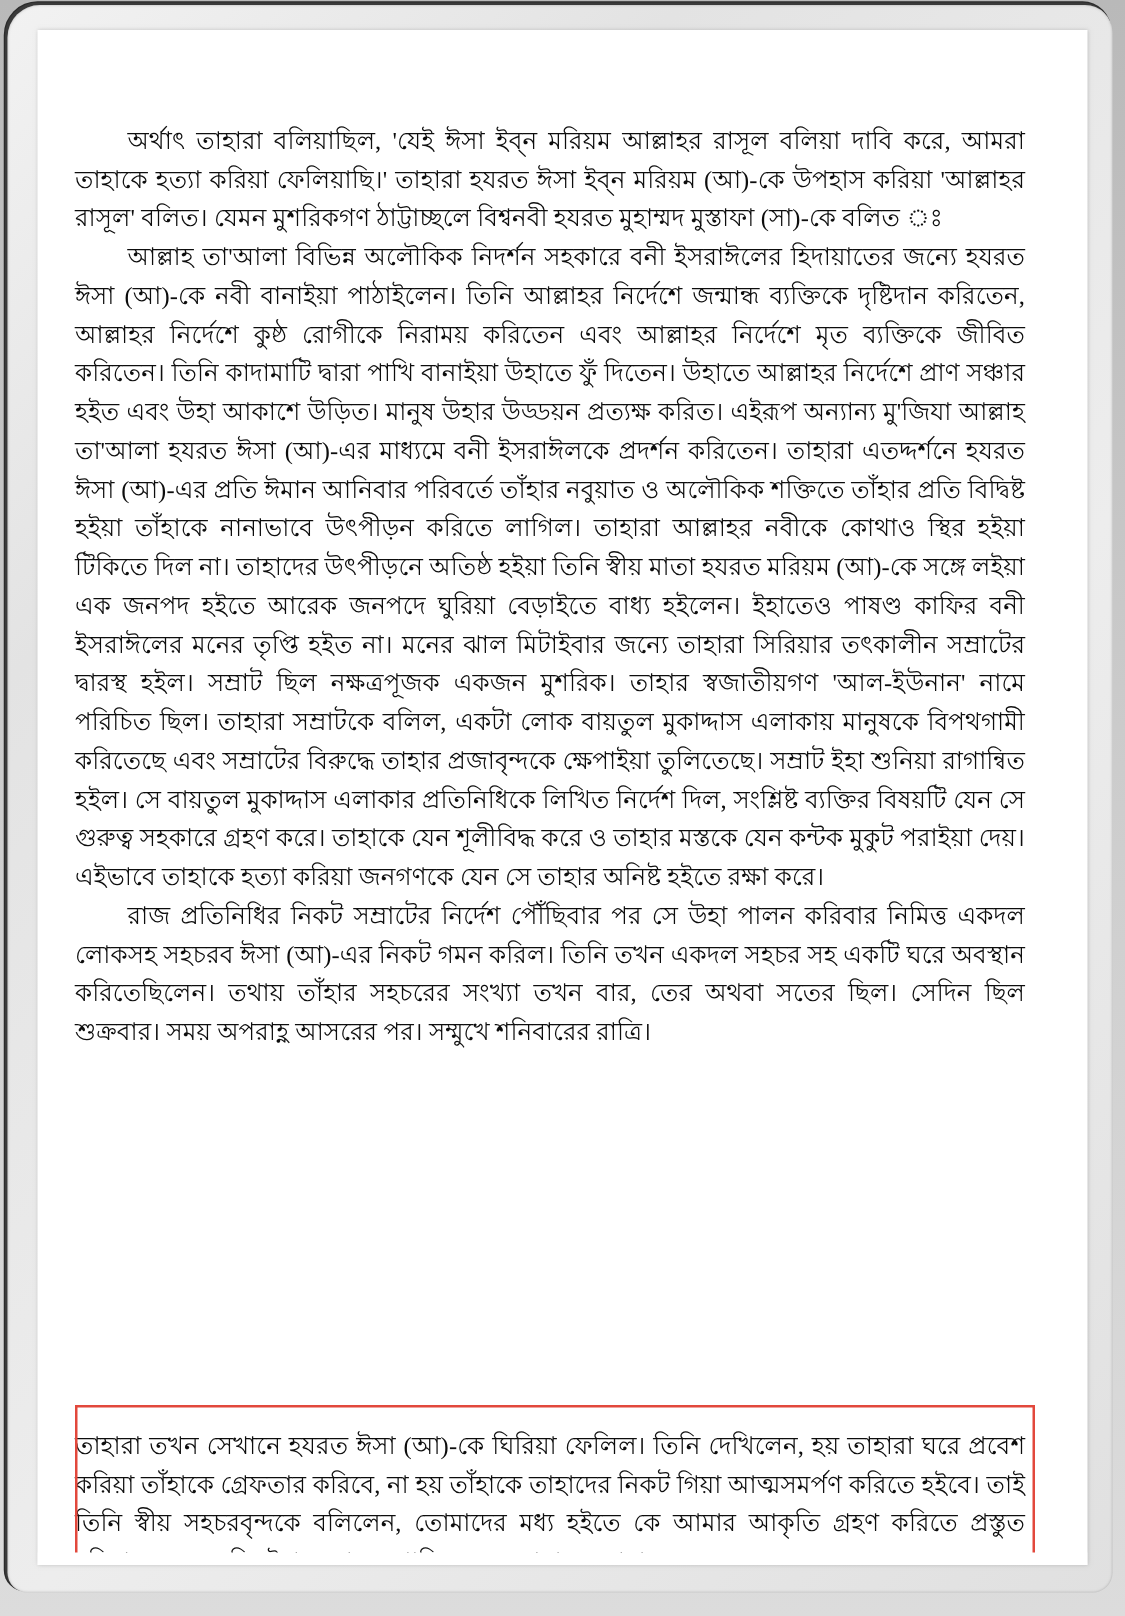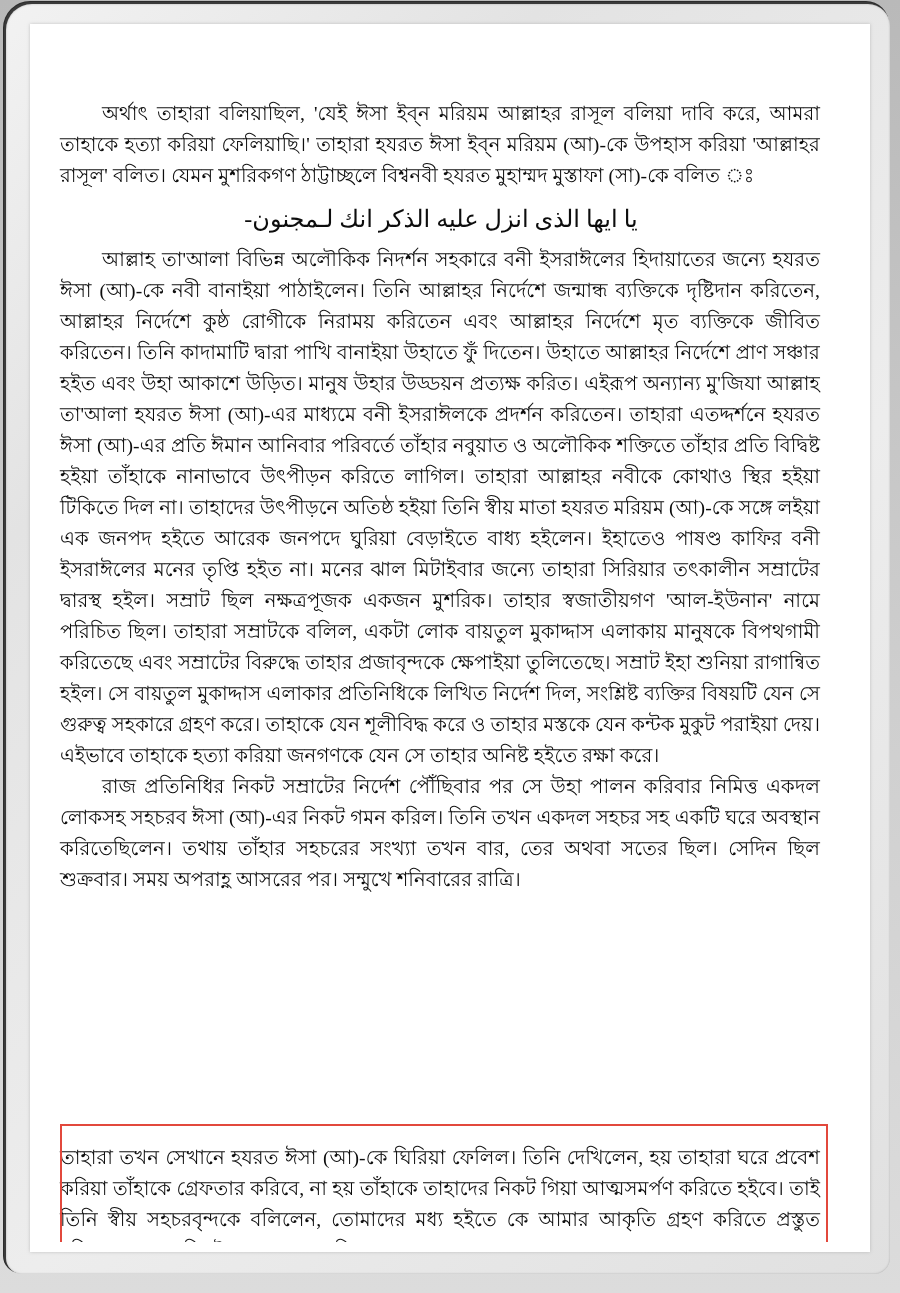--- a/index.html
+++ b/index.html
@@ -189,21 +189,20 @@
   <div class="bezel-dark"></div>
   <div class="bezel-light"></div>
 
   <div class="paper">
 
 
     <div class="column">
 
       <p class="para indent">অর্থাৎ তাহারা বলিয়াছিল, 'যেই ঈসা ইব্‌ন মরিয়ম আল্লাহর রাসূল বলিয়া দাবি করে, আমরা তাহাকে হত্যা করিয়া ফেলিয়াছি।' তাহারা হযরত ঈসা ইব্‌ন মরিয়ম (আ)-কে উপহাস করিয়া 'আল্লাহর রাসূল' বলিত। যেমন মুশরিকগণ ঠাট্টাচ্ছলে বিশ্বনবী হযরত মুহাম্মদ মুস্তাফা (সা)-কে বলিত ঃ</p>
 
-      <div class="arabic-line">يا ايها الذى انزل عليه الذكر انك لـمجنون-</div>
 
 
 
       <p class="para indent">আল্লাহ তা'আলা বিভিন্ন অলৌকিক নিদর্শন সহকারে বনী ইসরাঈলের হিদায়াতের জন্যে হযরত ঈসা (আ)-কে নবী বানাইয়া পাঠাইলেন। তিনি আল্লাহর নির্দেশে জন্মান্ধ ব্যক্তিকে দৃষ্টিদান করিতেন, আল্লাহর নির্দেশে কুষ্ঠ রোগীকে নিরাময় করিতেন এবং আল্লাহর নির্দেশে মৃত ব্যক্তিকে জীবিত করিতেন। তিনি কাদামাটি দ্বারা পাখি বানাইয়া উহাতে ফুঁ দিতেন। উহাতে আল্লাহর নির্দেশে প্রাণ সঞ্চার হইত এবং উহা আকাশে উড়িত। মানুষ উহার উড্ডয়ন প্রত্যক্ষ করিত। এইরূপ অন্যান্য মু'জিযা আল্লাহ তা'আলা হযরত ঈসা (আ)-এর মাধ্যমে বনী ইসরাঈলকে প্রদর্শন করিতেন। তাহারা এতদ্দর্শনে হযরত ঈসা (আ)-এর প্রতি ঈমান আনিবার পরিবর্তে তাঁহার নবুয়াত ও অলৌকিক শক্তিতে তাঁহার প্রতি বিদ্বিষ্ট হইয়া তাঁহাকে নানাভাবে উৎপীড়ন করিতে লাগিল। তাহারা আল্লাহর নবীকে কোথাও স্থির হইয়া টিকিতে দিল না। তাহাদের উৎপীড়নে অতিষ্ঠ হইয়া তিনি স্বীয় মাতা হযরত মরিয়ম (আ)-কে সঙ্গে লইয়া এক জনপদ হইতে আরেক জনপদে ঘুরিয়া বেড়াইতে বাধ্য হইলেন। ইহাতেও পাষণ্ড কাফির বনী ইসরাঈলের মনের তৃপ্তি হইত না। মনের ঝাল মিটাইবার জন্যে তাহারা সিরিয়ার তৎকালীন সম্রাটের দ্বারস্থ হইল। সম্রাট ছিল নক্ষত্রপূজক একজন মুশরিক। তাহার স্বজাতীয়গণ 'আল-ইউনান' নামে পরিচিত ছিল। তাহারা সম্রাটকে বলিল, একটা লোক বায়তুল মুকাদ্দাস এলাকায় মানুষকে বিপথগামী করিতেছে এবং সম্রাটের বিরুদ্ধে তাহার প্রজাবৃন্দকে ক্ষেপাইয়া তুলিতেছে। সম্রাট ইহা শুনিয়া রাগান্বিত হইল। সে বায়তুল মুকাদ্দাস এলাকার প্রতিনিধিকে লিখিত নির্দেশ দিল, সংশ্লিষ্ট ব্যক্তির বিষয়টি যেন সে গুরুত্ব সহকারে গ্রহণ করে। তাহাকে যেন শূলীবিদ্ধ করে ও তাহার মস্তকে যেন কন্টক মুকুট পরাইয়া দেয়। এইভাবে তাহাকে হত্যা করিয়া জনগণকে যেন সে তাহার অনিষ্ট হইতে রক্ষা করে।</p>
 
       <p class="para indent">রাজ প্রতিনিধির নিকট সম্রাটের নির্দেশ পৌঁছিবার পর সে উহা পালন করিবার নিমিত্ত একদল লোকসহ সহচরব ঈসা (আ)-এর নিকট গমন করিল। তিনি তখন একদল সহচর সহ একটি ঘরে অবস্থান করিতেছিলেন। তথায় তাঁহার সহচরের সংখ্যা তখন বার, তের অথবা সতের ছিল। সেদিন ছিল শুক্রবার। সময় অপরাহ্ণ আসরের পর। সম্মুখে শনিবারের রাত্রি।</p>
 
     </div>
 
     <div class="highlight-text">

